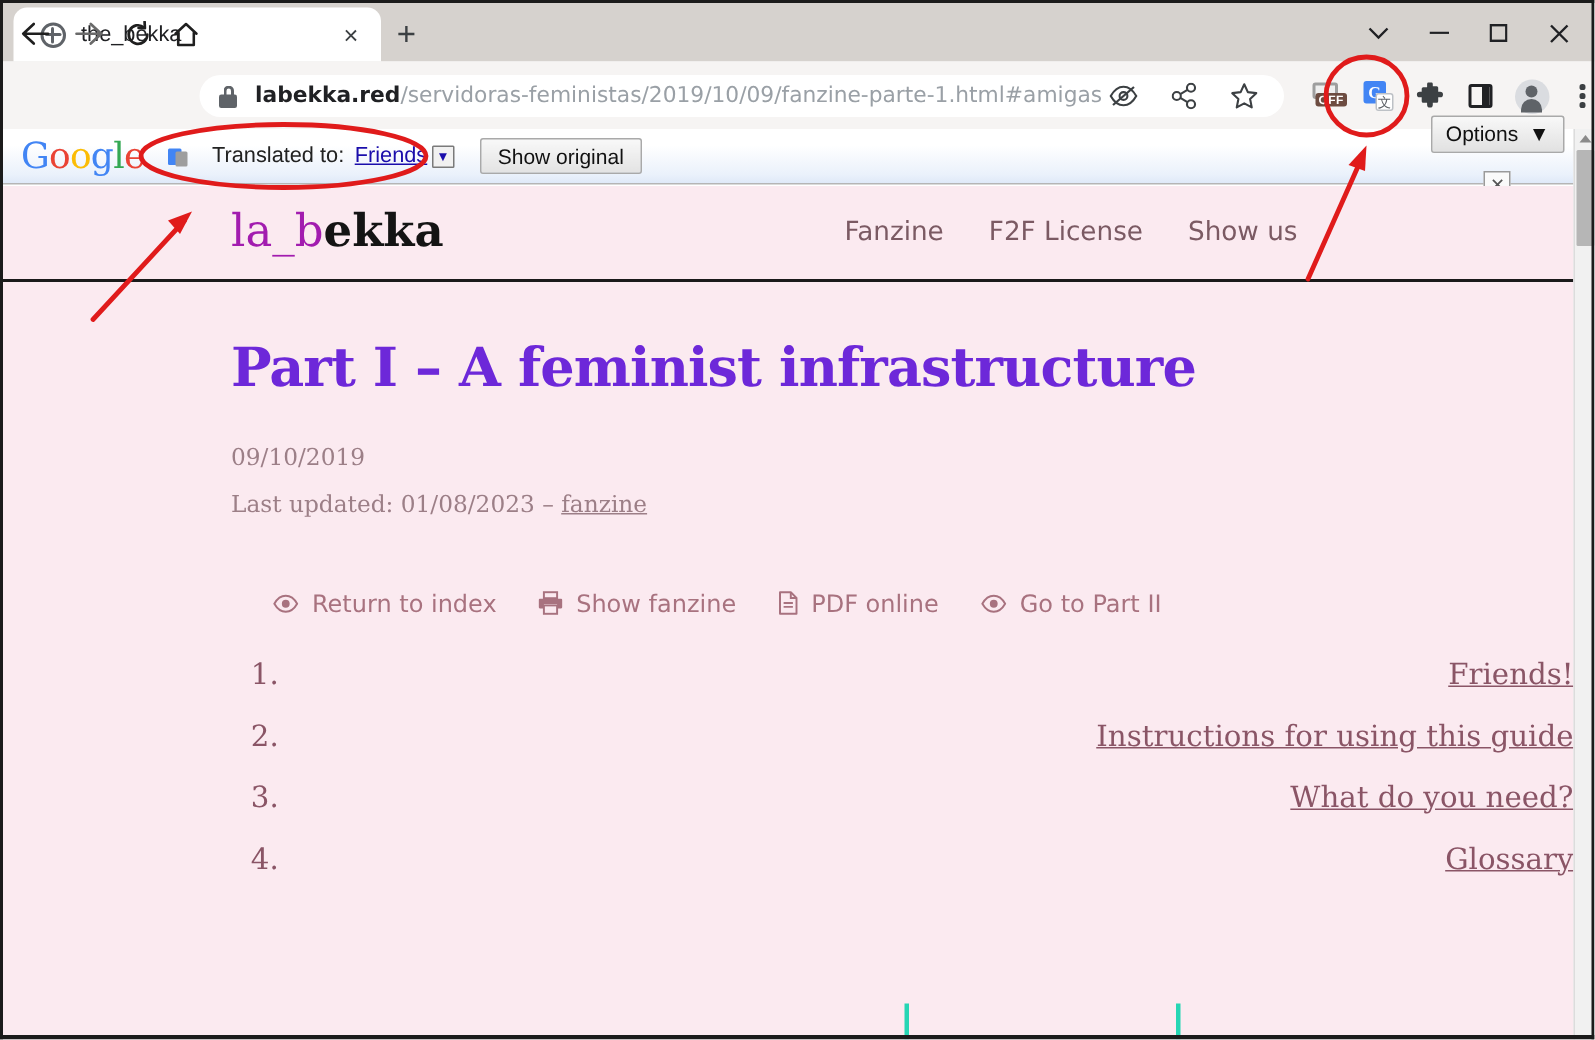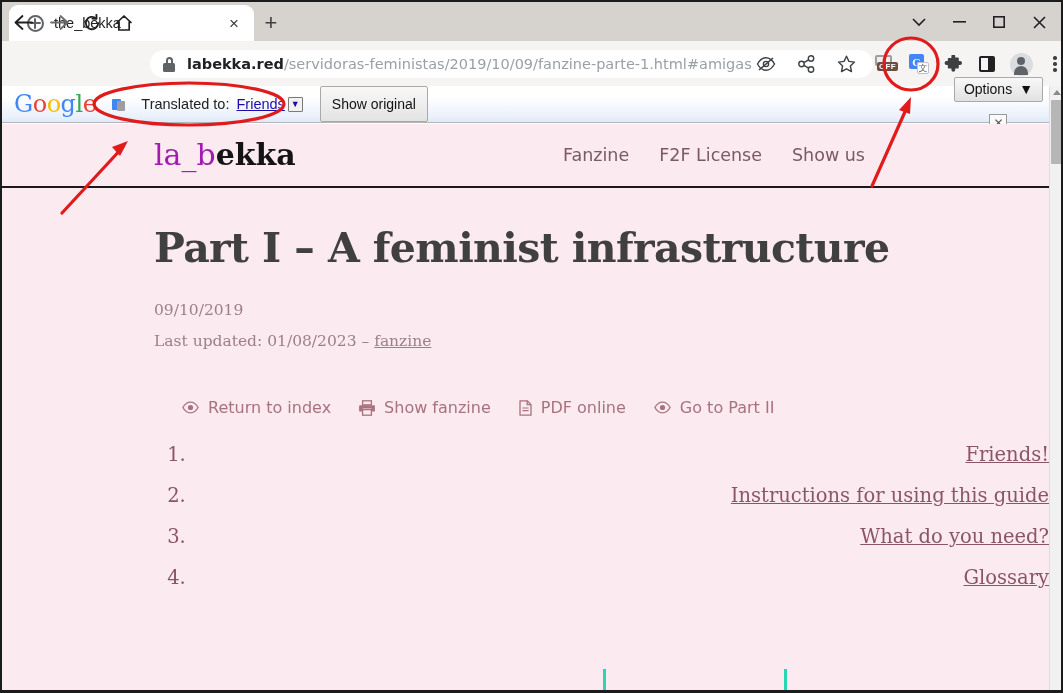--- a/index.html
+++ b/index.html
@@ -69,21 +69,21 @@
   .chrome-toolbar {
     position: absolute; left: 0; top: 41px; width: 1063px; height: 45px;
     background: #f6f4f3;
   }
   .navbtn {
     position: absolute; top: 7px; width: 31px; height: 31px;
     display: flex; align-items: center; justify-content: center;
     color: #1f1f1f;
   }
   .omnibox {
-    position: absolute; left: 150px; top: 50px;
+    position: absolute; left: 133px; top: 50px;
     width: 723px; height: 28px;
     background: #ffffff; border-radius: 14px;
     display: flex; align-items: center;
     padding: 0 10px 0 12px;
   }
   .lock {
     flex: 0 0 auto; width: 14px; height: 15px; margin-right: 11px;
     position: relative;
   }
   .lock .body {
@@ -182,21 +182,21 @@
   .glink {
     margin-left: 7px; font-size: 14.5px; color: #1a0dab; text-decoration: underline;
   }
   .gcaret {
     display: inline-block; margin-left: 3px; vertical-align: middle;
     width: 15px; height: 15px; border: 1px solid #7a7a7a; background: #f1f1f1;
     font-size: 9px; color: #1a0dab; text-align: center; line-height: 13px;
     border-radius: 1px;
   }
   .gbtn {
-    margin-left: 17px; height: 36px; padding: 0 11px;
+    margin-left: 17px; height: 24px; padding: 0 11px;
     border: 1px solid #a9a9a9; border-radius: 2px;
     background: linear-gradient(to bottom, #f8f8f8, #e3e3e3);
     font-size: 14px; color: #111;
     display: flex; align-items: center;
   }
   .gright { margin-left: auto; display: flex; align-items: center; padding-right: 6px; gap: 12px; flex-direction: column; }
   .goptions {
     height: 25px; padding: 0 9px;
     border: 1px solid #a9a9a9; border-radius: 2px;
     background: linear-gradient(to bottom, #f8f8f8, #e1e1e1);
@@ -227,21 +227,21 @@
   .logo .dim { color: #a21caf; font-weight: 400; }
   .logo .strong { color: #141414; }
   .site-nav { margin-left: auto; display: flex; align-items: center; gap: 30px; margin-right: 148px; }
   .site-nav a { font-size: 17.5px; color: #7b5a63; text-decoration: none;
                 font-family: "DejaVu Sans", sans-serif; }
 
   .content { padding: 0 0 0 154px; }
   .post-title {
     margin: 38px 0 0 0;
     font-family: "DejaVu Serif", serif;
-    font-size: 41px; font-weight: 700; color: #404040; letter-spacing: -0.6px;
+    font-size: 36px; font-weight: 700; color: #6d28d9; letter-spacing: -0.6px;
     line-height: 1.1;
   }
   .meta-date {
     margin-top: 30px; font-family: "DejaVu Serif", serif;
     font-size: 15.5px; color: #9c7f87;
   }
   .meta-updated {
     margin-top: 13px; font-family: "DejaVu Serif", serif;
     font-size: 15.5px; color: #9c7f87;
   }

